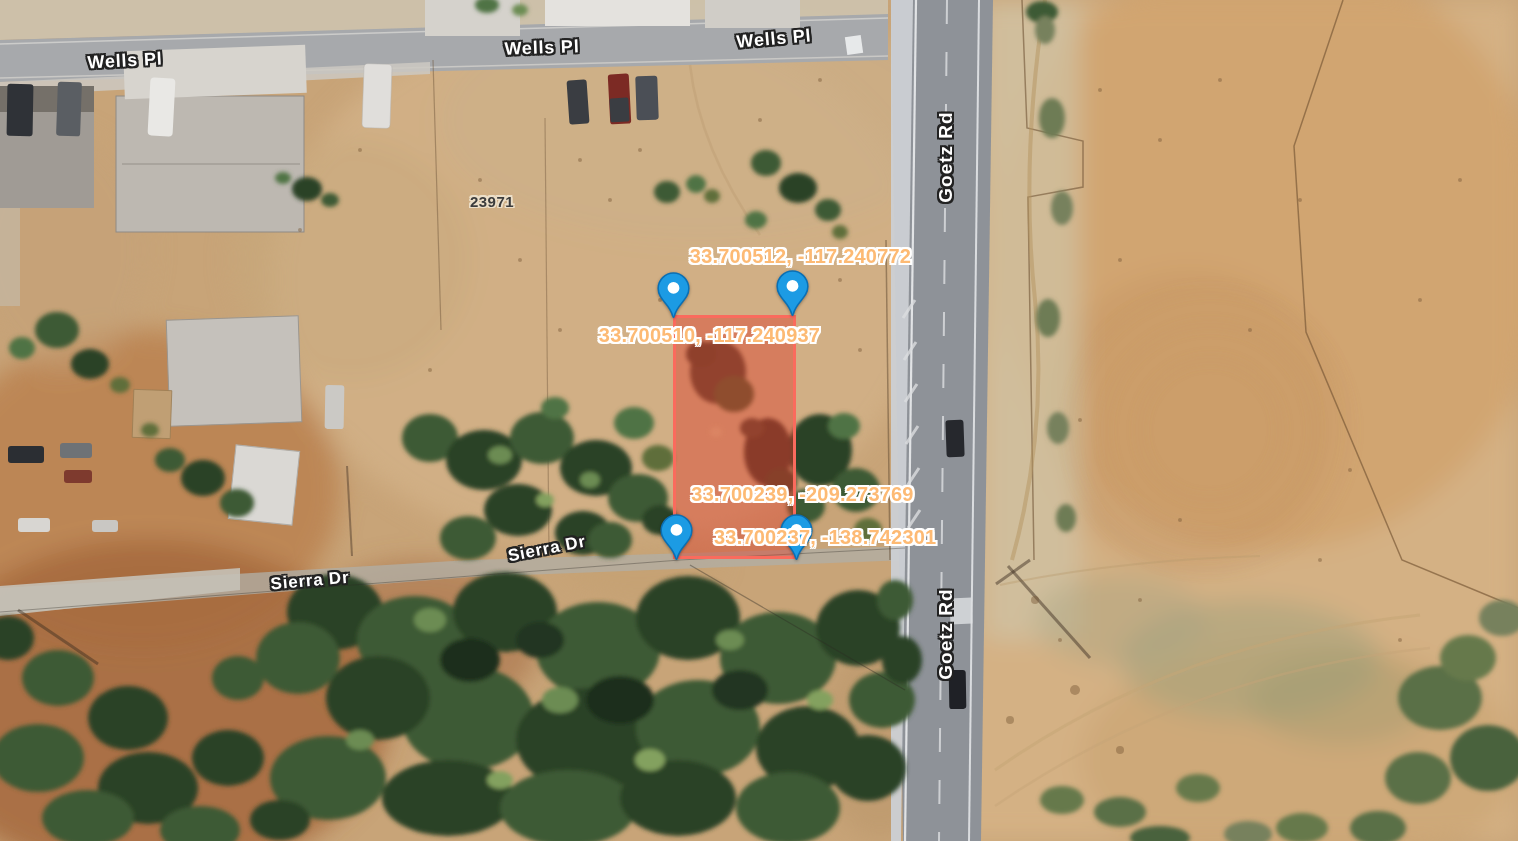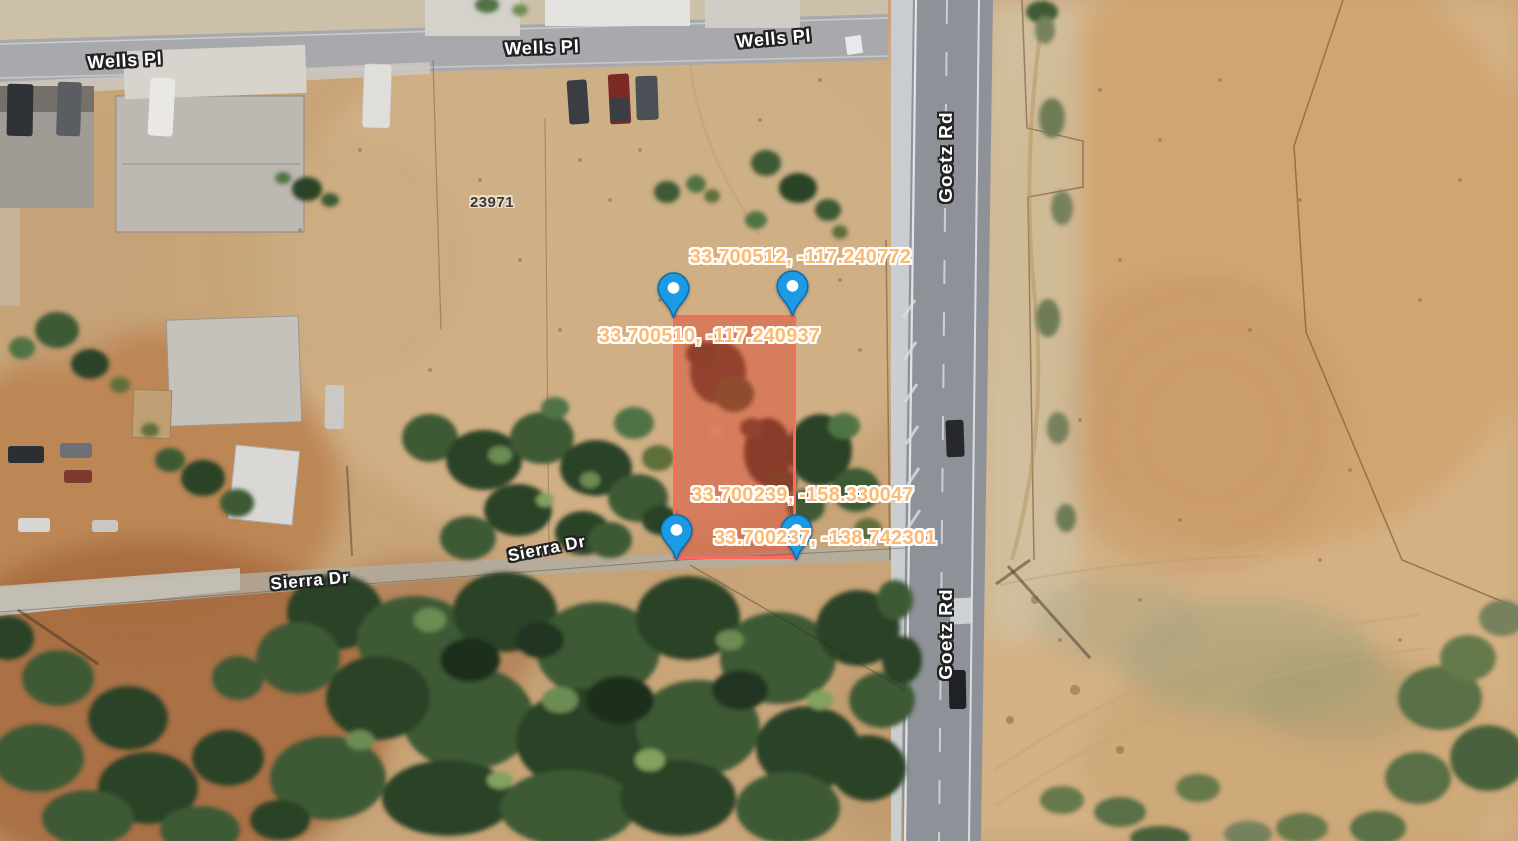--- a/index.html
+++ b/index.html
@@ -388,21 +388,21 @@
   </div>
   <div class="pin pin-d" aria-label="33.700239, -117.240770">
     <svg viewBox="0 0 30 42">
         <path d="M15 1 C7.3 1 1 7.3 1 15 c0 5.6 3.2 9.3 6.8 13.7 C10.5 31.9 13 35.5 14.2 40 L15 41.5 L15.8 40 c1.2 -4.5 3.7 -8.1 6.4 -11.3 C25.8 24.3 29 20.6 29 15 C29 7.3 22.7 1 15 1 Z" fill="#1c9be4" stroke="#0a6fb4" stroke-width="1.4"></path>
         <circle cx="15" cy="14.5" r="5.4" fill="#fff"></circle>
       </svg>
   </div>
 
   <div class="coord centered coord-b">33.700512, -117.240772</div>
   <div class="coord centered coord-a">33.700510, -117.240937</div>
-  <div class="coord centered coord-d">33.700239, -158.330047</div>
+  <div class="coord centered coord-d">33.700239, -209.273769</div>
   <div class="coord coord-c">33.700237, -138.742301</div>
 
   <div class="road-label wells rl-wells-1">Wells Pl</div>
   <div class="road-label wells rl-wells-2">Wells Pl</div>
   <div class="road-label wells rl-wells-3">Wells Pl</div>
   <div class="road-label goetz rl-goetz-1">Goetz Rd</div>
   <div class="road-label goetz rl-goetz-2">Goetz Rd</div>
   <div class="road-label sierra rl-sierra-1">Sierra Dr</div>
   <div class="road-label sierra rl-sierra-2">Sierra Dr</div>
 

